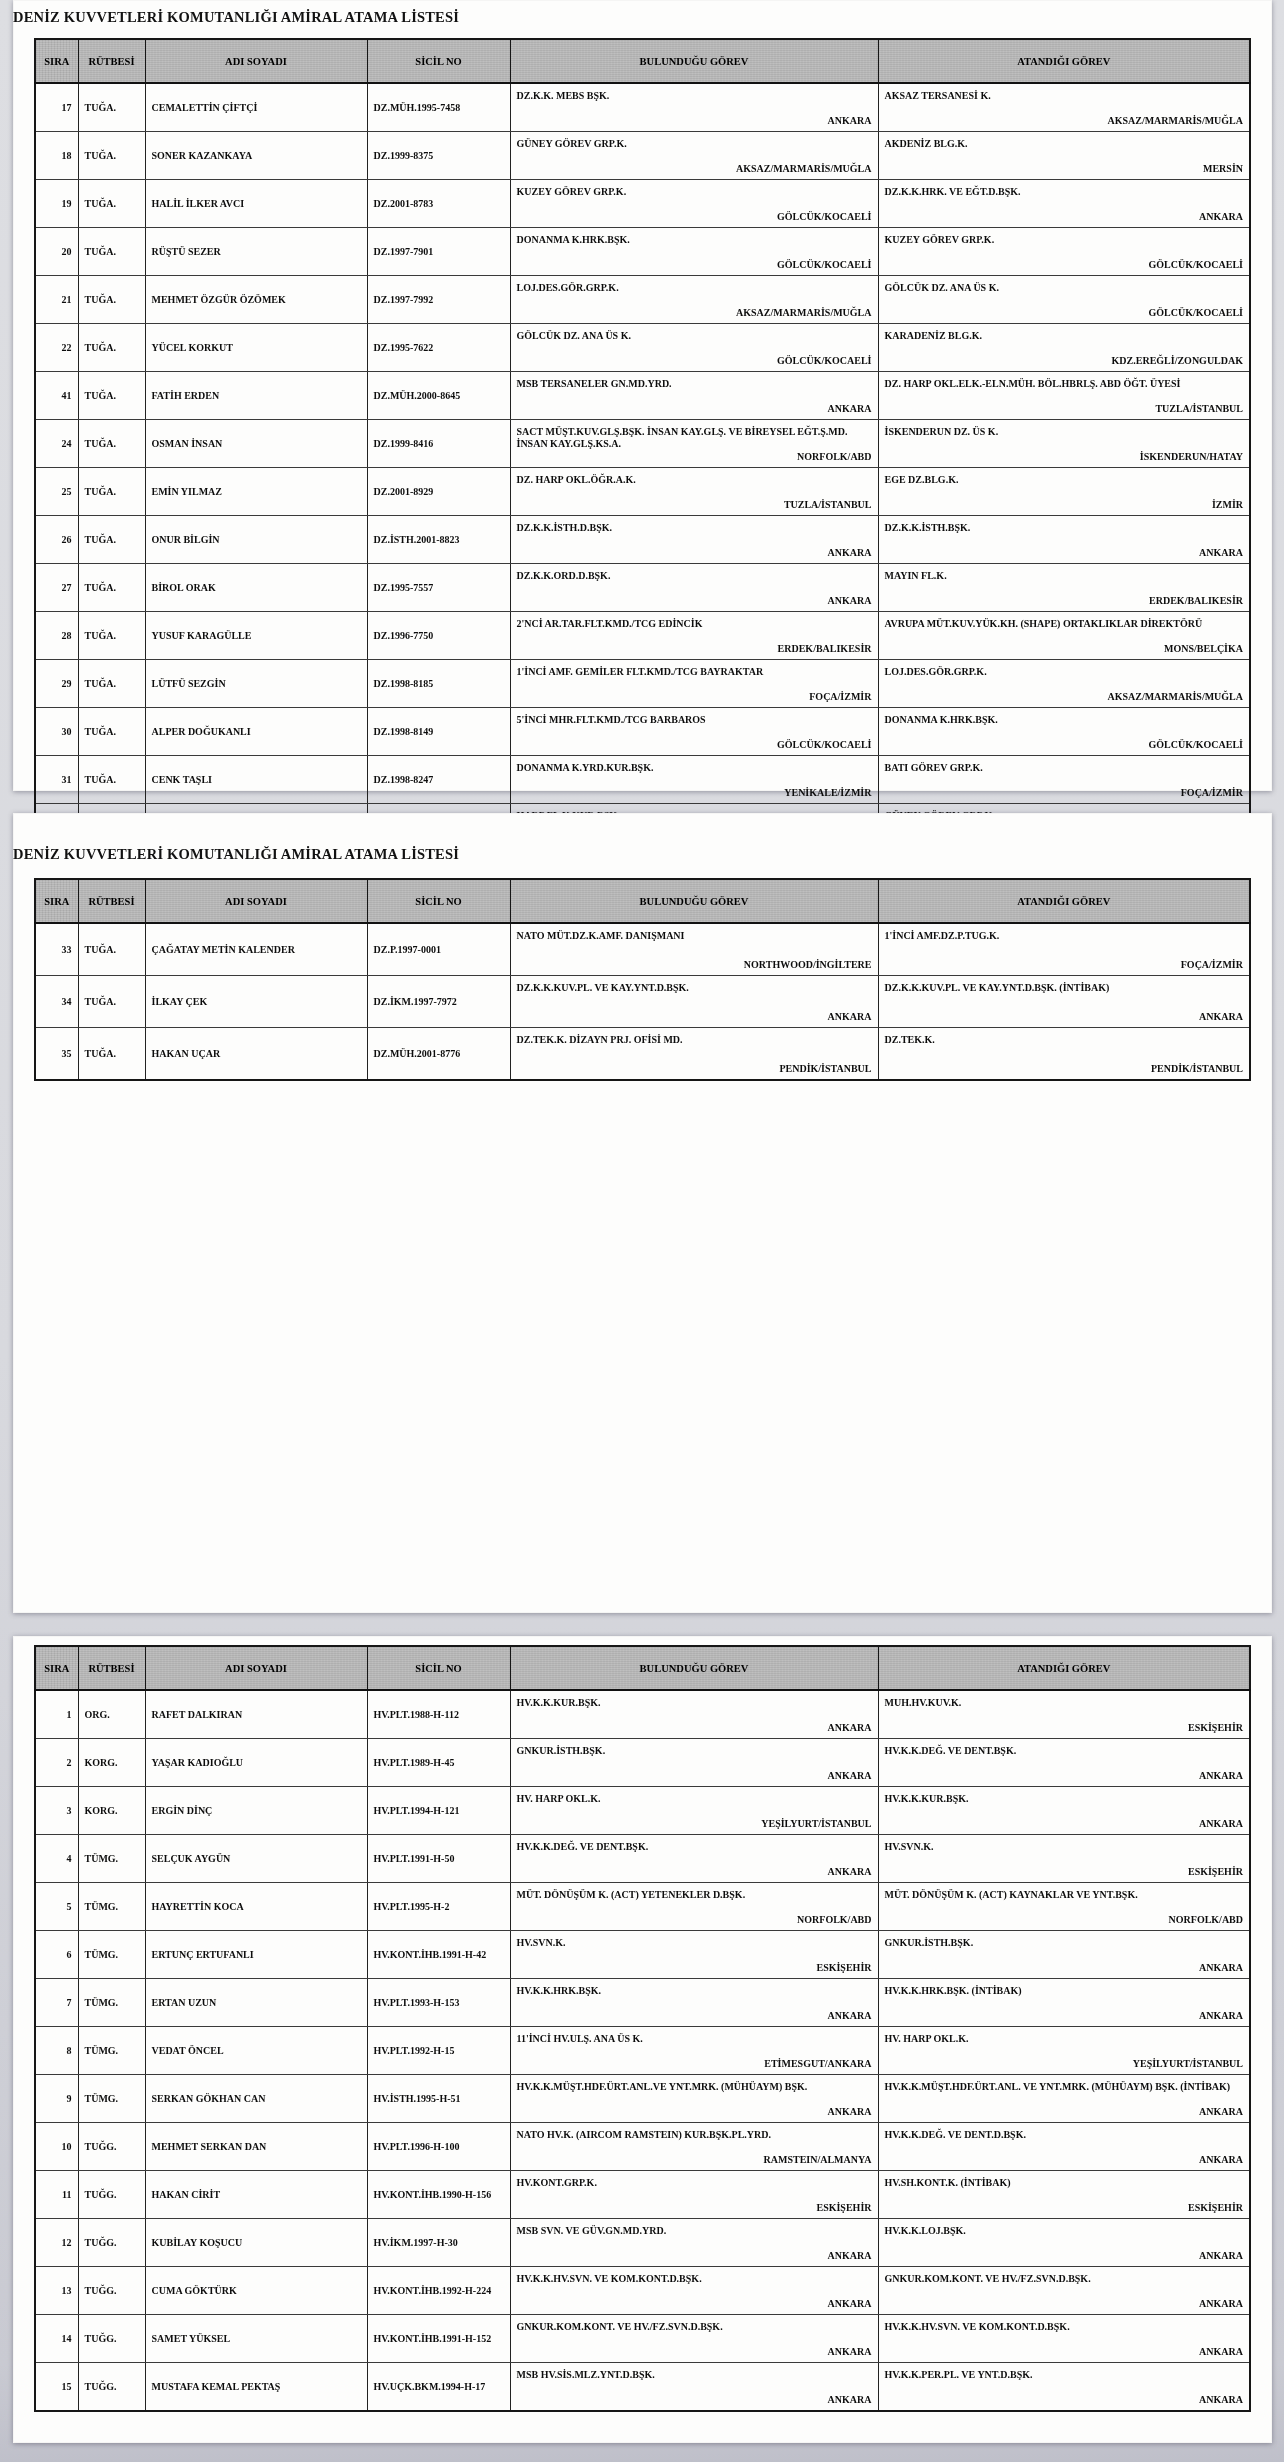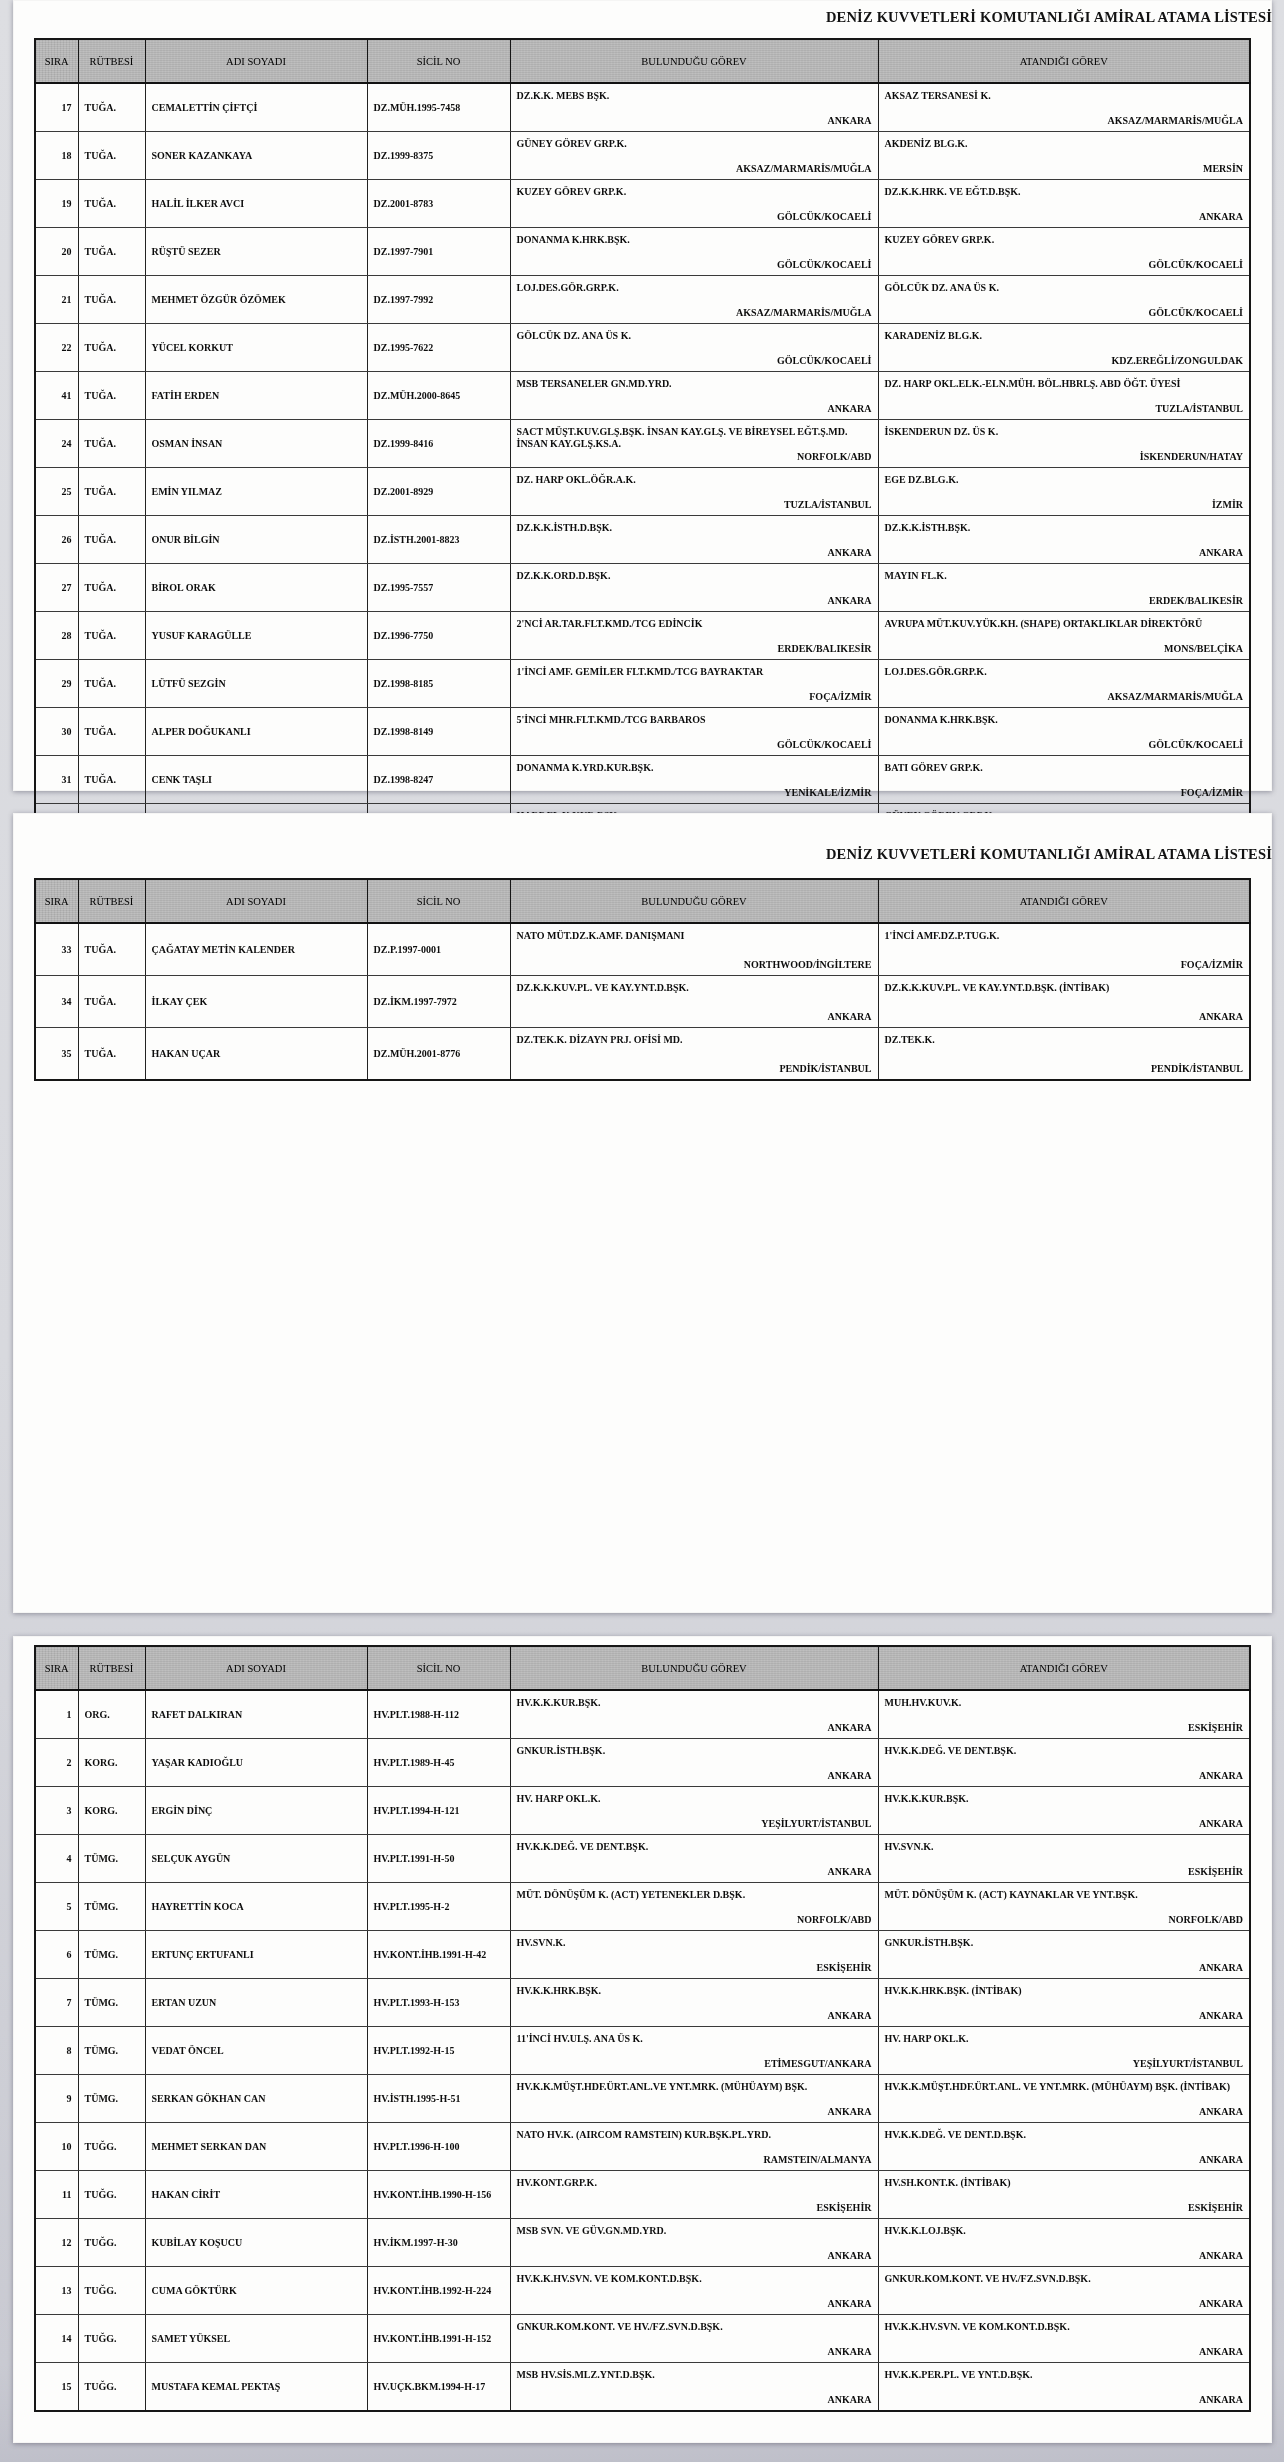--- a/index.html
+++ b/index.html
@@ -10,40 +10,40 @@
     -webkit-font-smoothing:antialiased;
   }
   .page{
     position:absolute;left:13px;width:1259px;background:#fdfdfc;
     box-shadow:0 1px 5px rgba(60,60,80,.45), inset 0 0 0 1px rgba(0,0,0,.03);
   }
   .page1{top:0;height:791px;}
   .page2{top:813px;height:800px;}
   .page3{top:1636px;height:807px;}
   .title{
-    text-align:right;font-weight:bold;font-size:14.5px;color:#121212;
+    text-align:left;font-weight:bold;font-size:14.5px;color:#121212;
     letter-spacing:.2px;
   }
   .page1 .title{padding-top:9px;}
   .page2 .title{padding-top:33px;}
   .page3 .title{padding-top:42px;}
   table.atama{
     width:1215px;margin:12px auto 0;border-collapse:collapse;table-layout:fixed;
     border:2px solid #161616;
   }
   .page2 table.atama{margin-top:15px;}
   .page3 table.atama{margin-top:9px;}
   table.atama th{
     height:38px;padding:2px 3px;
     background-color:#b4b4b4;
     background-image:
       repeating-linear-gradient(0deg, rgba(255,255,255,.14) 0 1px, transparent 1px 2px),
       repeating-linear-gradient(90deg, rgba(0,0,0,.06) 0 1px, transparent 1px 3px);
     border:1px solid #161616;border-bottom:2px solid #111;
-    font-size:10.5px;font-weight:normal;color:#000;text-align:center;
+    font-size:10.5px;font-weight:bold;color:#000;text-align:center;
   }
   table.atama td{
     border:1px solid #3a3a3a;border-left:1px solid #222;border-right:1px solid #222;
     padding:3px 6px;font-size:10px;font-weight:bold;color:#0d0d0d;
     vertical-align:middle;line-height:1.16;word-wrap:break-word;
   }
   .t1 td{height:41px;}
   .t2 td{height:45px;}
   .t3 td{height:41px;}
   td.sira{text-align:right;}

